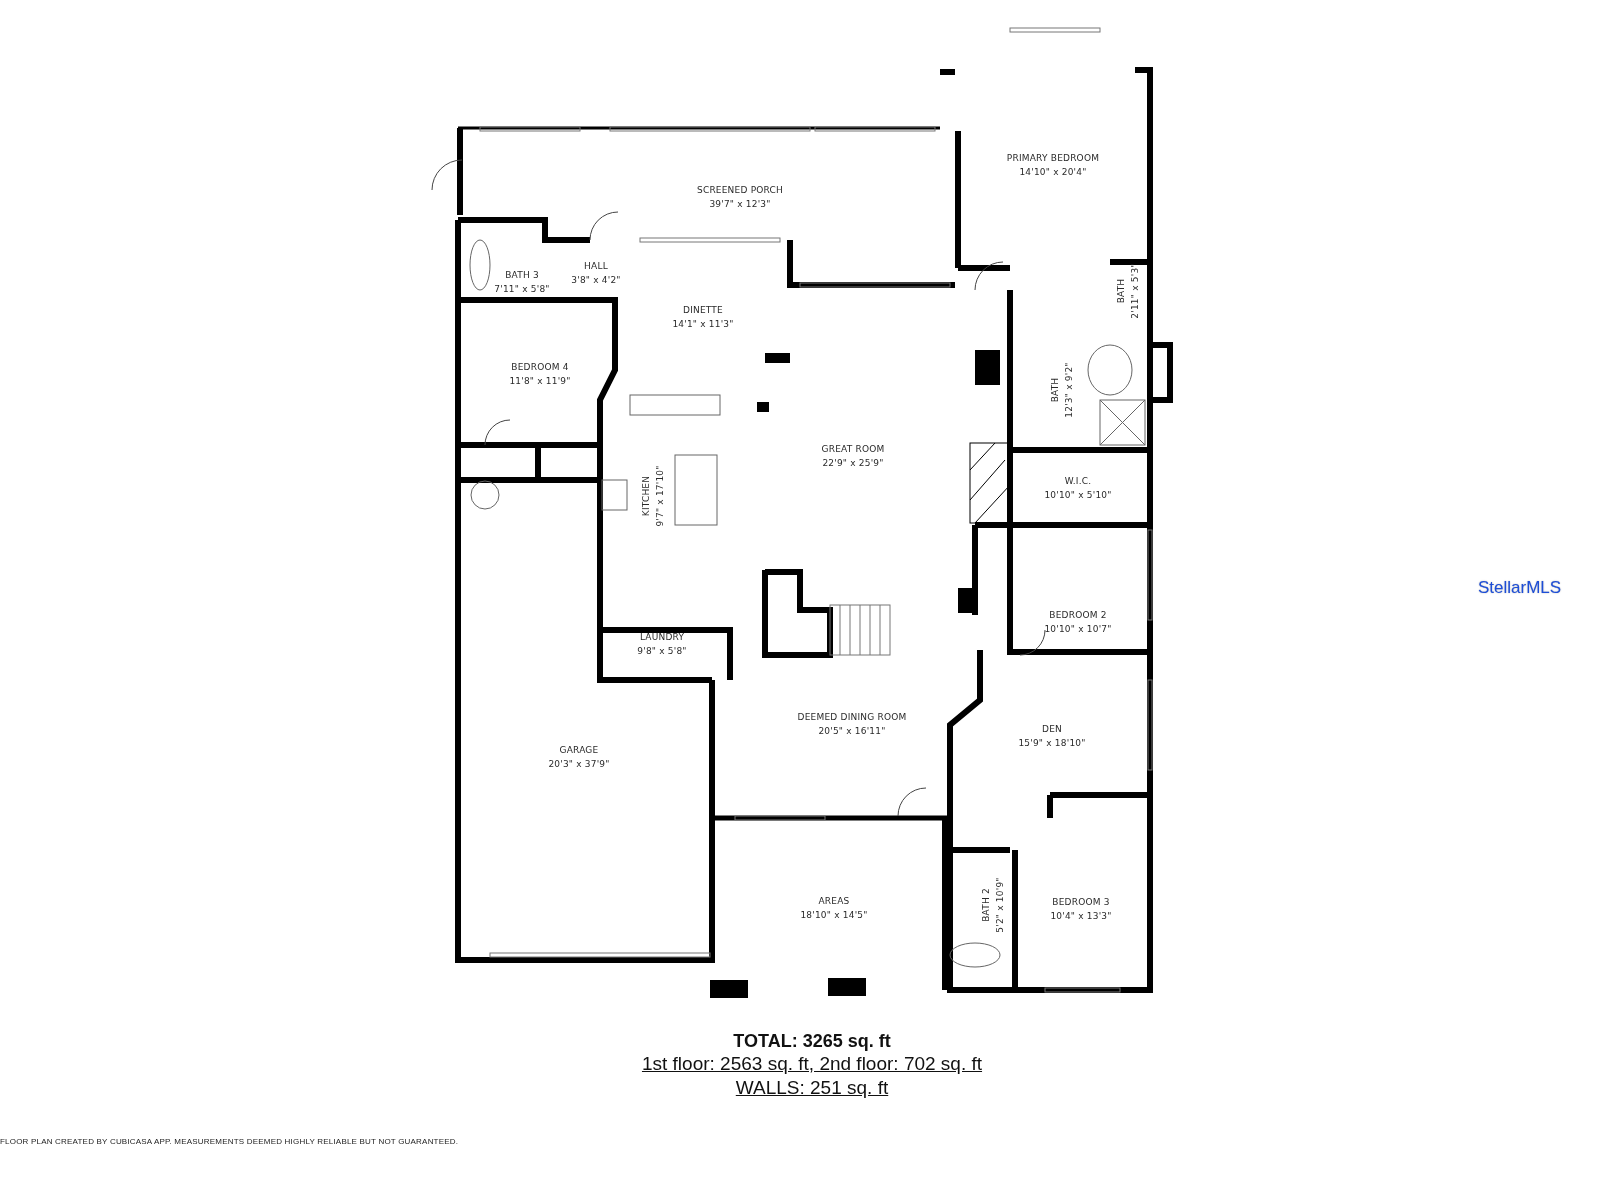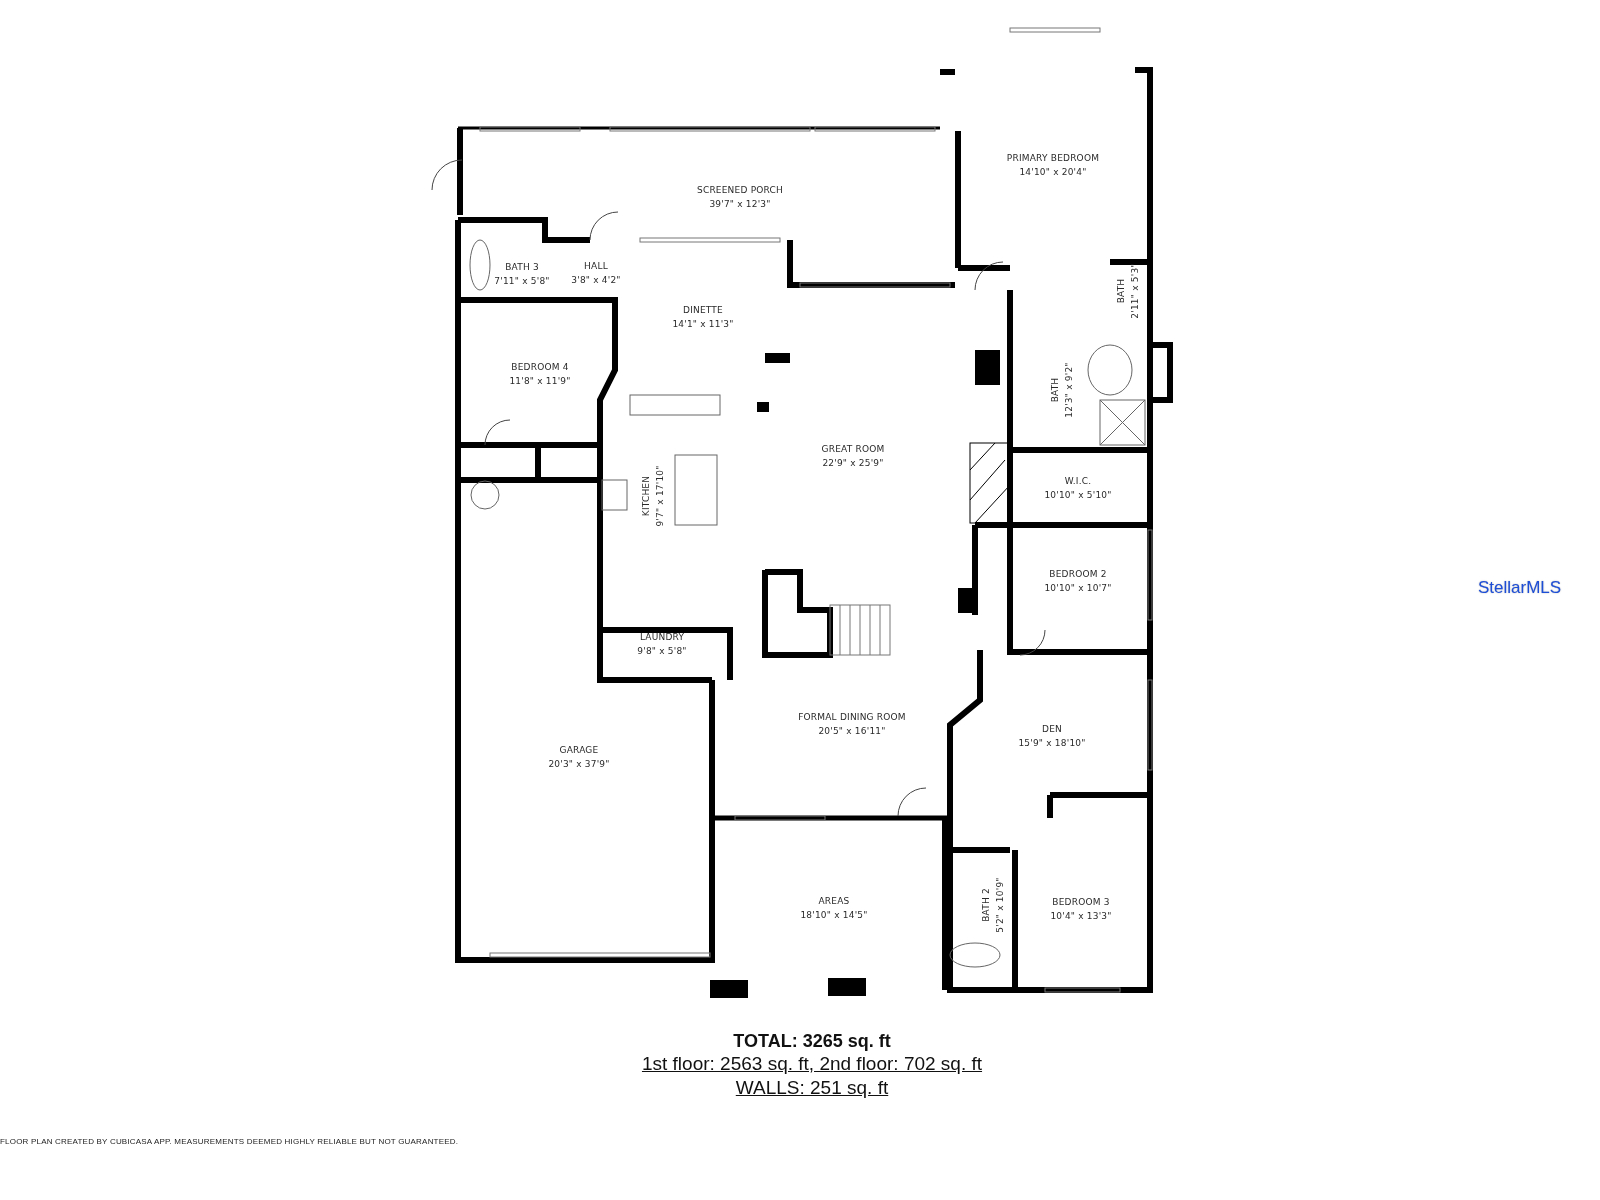--- a/index.html
+++ b/index.html
@@ -122,21 +122,21 @@
   </svg>
 
   <div class="room-label" style="left:740px;top:197px">
     <span class="name">SCREENED PORCH</span>
     <span class="dims">39'7" x 12'3"</span>
   </div>
   <div class="room-label" style="left:1053px;top:165px">
     <span class="name">PRIMARY BEDROOM</span>
     <span class="dims">14'10" x 20'4"</span>
   </div>
-  <div class="room-label" style="left:522px;top:274px">
+  <div class="room-label" style="left:522px;top:282px">
     <span class="name">BATH 3</span>
     <span class="dims">7'11" x 5'8"</span>
   </div>
   <div class="room-label" style="left:596px;top:273px">
     <span class="name">HALL</span>
     <span class="dims">3'8" x 4'2"</span>
   </div>
   <div class="room-label" style="left:703px;top:317px">
     <span class="name">DINETTE</span>
     <span class="dims">14'1" x 11'3"</span>
@@ -158,30 +158,30 @@
     <span class="dims">22'9" x 25'9"</span>
   </div>
   <div class="room-label vertical" style="left:653px;top:496px">
     <span class="name">KITCHEN</span>
     <span class="dims">9'7" x 17'10"</span>
   </div>
   <div class="room-label" style="left:1078px;top:488px">
     <span class="name">W.I.C.</span>
     <span class="dims">10'10" x 5'10"</span>
   </div>
-  <div class="room-label" style="left:1078px;top:581px">
+  <div class="room-label" style="left:1078px;top:622px">
     <span class="name">BEDROOM 2</span>
     <span class="dims">10'10" x 10'7"</span>
   </div>
   <div class="room-label" style="left:662px;top:644px">
     <span class="name">LAUNDRY</span>
     <span class="dims">9'8" x 5'8"</span>
   </div>
   <div class="room-label" style="left:852px;top:724px">
-    <span class="name">FORMAL DINING ROOM</span>
+    <span class="name">DEEMED DINING ROOM</span>
     <span class="dims">20'5" x 16'11"</span>
   </div>
   <div class="room-label" style="left:579px;top:757px">
     <span class="name">GARAGE</span>
     <span class="dims">20'3" x 37'9"</span>
   </div>
   <div class="room-label" style="left:1052px;top:736px">
     <span class="name">DEN</span>
     <span class="dims">15'9" x 18'10"</span>
   </div>

